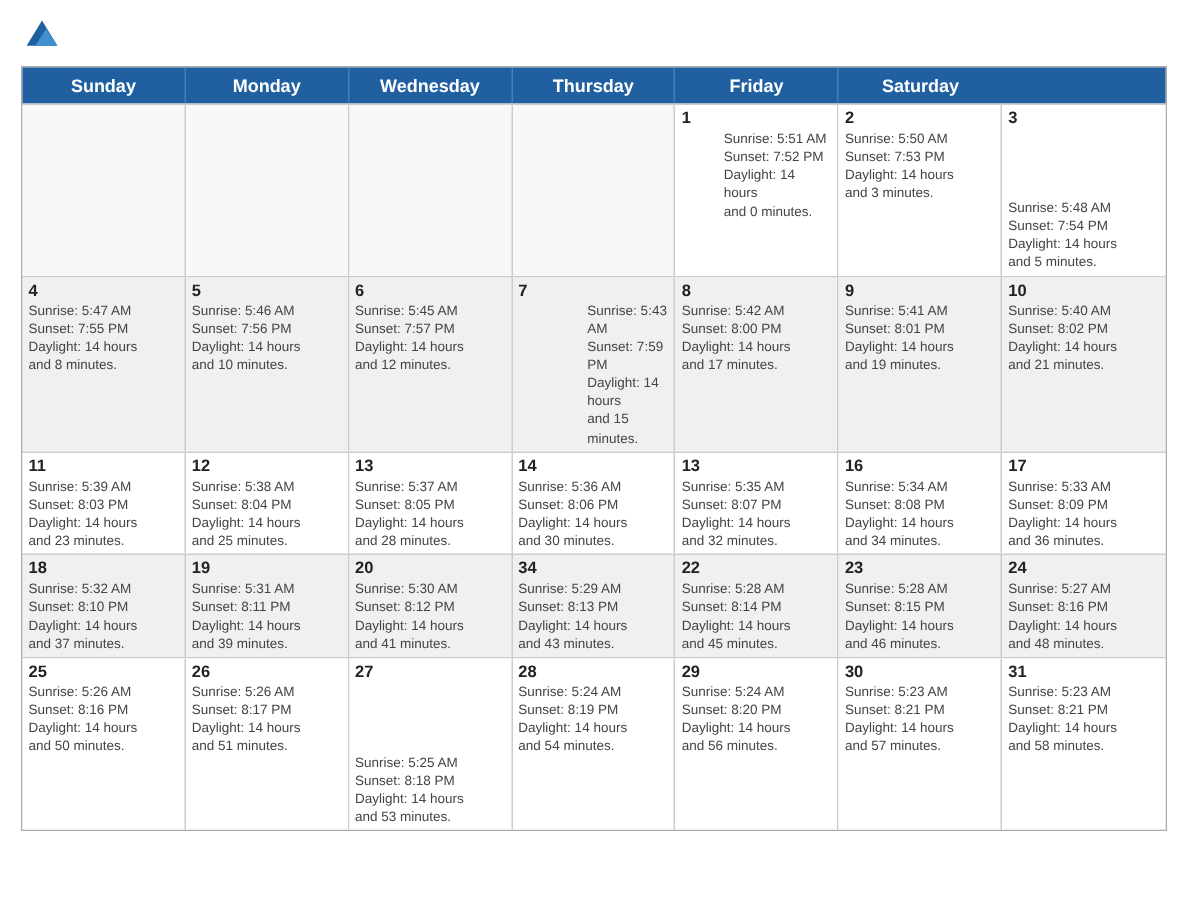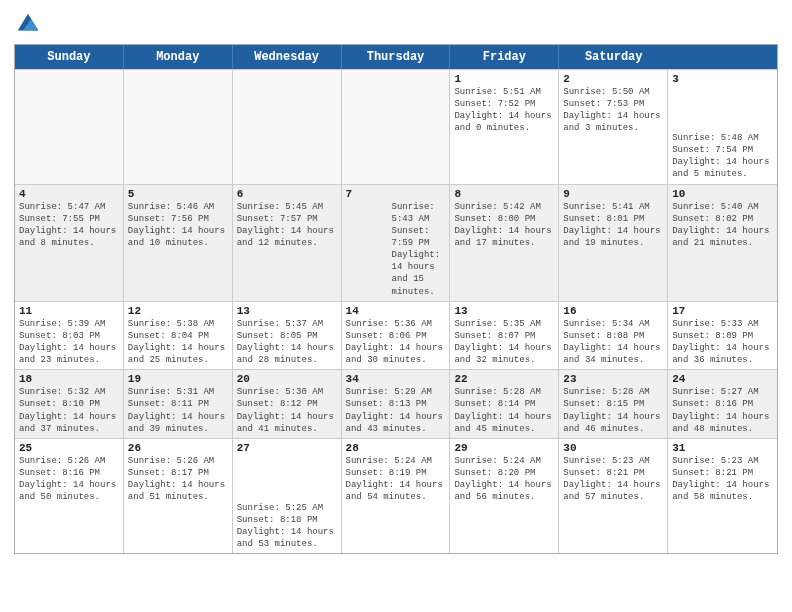--- a/index.html
+++ b/index.html
@@ -9,21 +9,20 @@
       font-family: Arial, sans-serif;
       background: #fff;
       overflow: hidden;
     }
     .page {
       width: 792px;
       height: 508px;
       padding: 10px 14px 10px 14px;
       display: flex;
       flex-direction: column;
-      font-family: Liberation Mono, monospace;
     }
     .header {
       display: flex;
       justify-content: space-between;
       align-items: flex-start;
       margin-bottom: 6px;
     }
     .logo {
       display: flex;
       align-items: center;
@@ -147,21 +146,21 @@
         <div class="day-header">Saturday</div>
       </div>
     <div class="calendar-body">
     <div class="week-row">
           <div class="day-cell empty"></div>
           <div class="day-cell empty"></div>
           <div class="day-cell empty"></div>
           <div class="day-cell empty"></div>
           <div class="day-cell">
             <span class="day-num">1</span>
-            <div class="day-info" style="white-space: pre-line;">Sunrise: 5:51 AM
+            <div class="day-info" style="white-space: pre-line; margin-left: 28px;">Sunrise: 5:51 AM
 Sunset: 7:52 PM
 Daylight: 14 hours
 and 0 minutes.</div>
           </div>
           <div class="day-cell">
             <span class="day-num">2</span>
             <div class="day-info" style="white-space: pre-line;">Sunrise: 5:50 AM
 Sunset: 7:53 PM
 Daylight: 14 hours
 and 3 minutes.</div>

